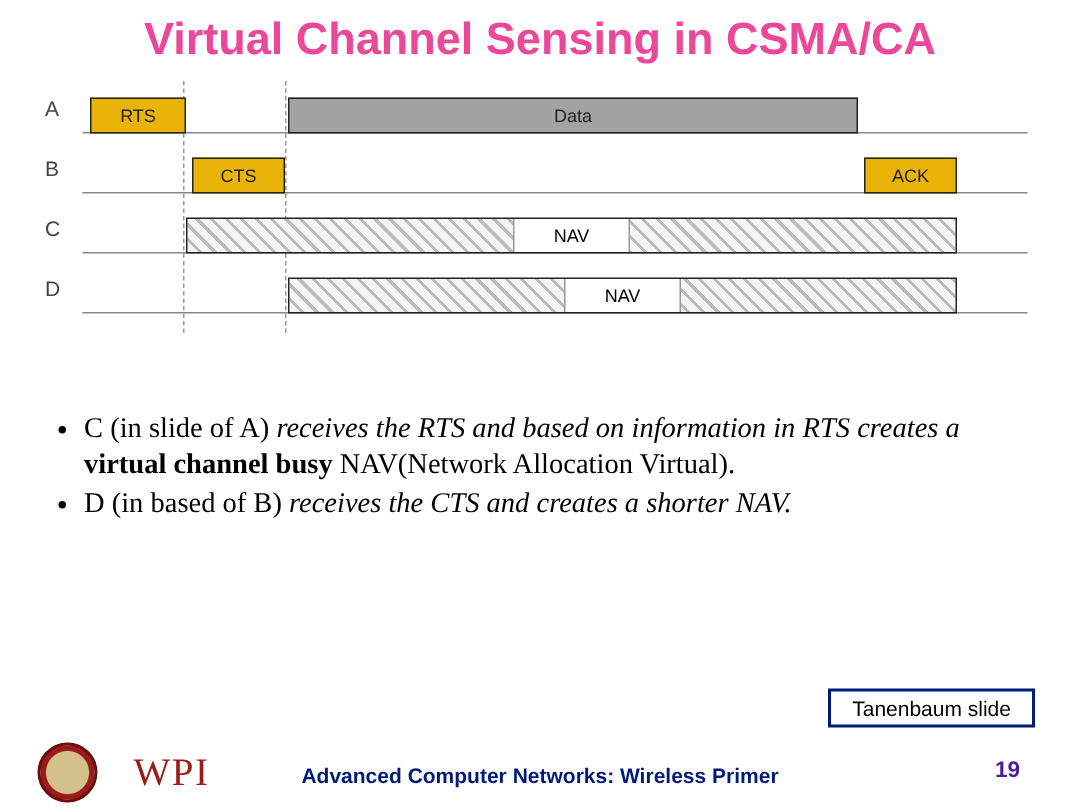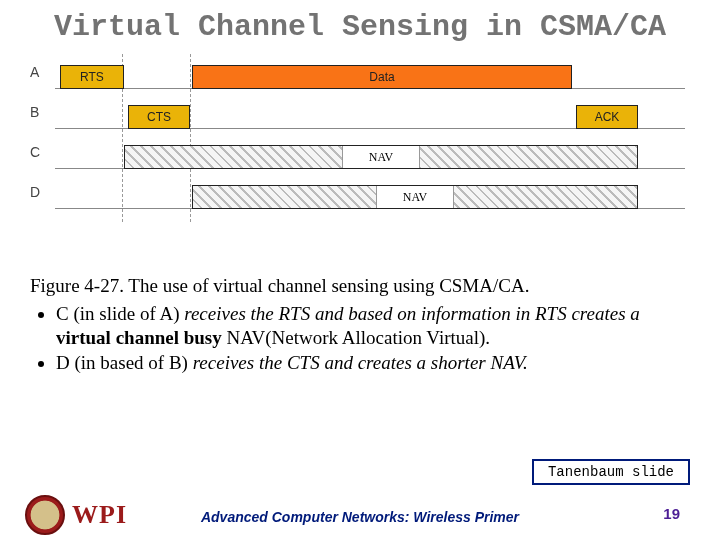--- a/index.html
+++ b/index.html
@@ -6,24 +6,24 @@
     margin: 0;
     padding: 0;
     width: 720px;
     height: 540px;
     font-family: Georgia, 'Times New Roman', serif;
     background: #fff;
     position: relative;
     overflow: hidden;
   }
   .title {
-    font-family: Liberation Mono, monospace;
+    font-family: Liberation Sans, sans-serif;
     font-size: 30px;
     font-weight: bold;
-    color: #737373;
+    color: #ec4899;
     text-align: center;
     padding: 10px 0 2px 0;
   }
   .diagram {
     position: relative;
     margin: 8px 30px 0 30px;
     height: 210px;
   }
   .row {
     position: absolute;
@@ -52,35 +52,35 @@
     border: 1px solid #222;
     background: #eab308;
     font-family: Arial, sans-serif;
     font-size: 12px;
     color: #222;
     display: flex;
     align-items: center;
     justify-content: center;
     top: 6px;
   }
-  .box.gray { background: #f97316; }
+  .box.gray { background: #a3a3a3; }
   .nav-box {
     position: absolute;
     height: 22px;
     border: 1px solid #222;
     top: 6px;
     background: repeating-linear-gradient(45deg,#f5f5f5 0 5px,#bbb 5px 7px);
     display: flex;
     align-items: center;
     justify-content: center;
   }
   .nav-label {
     background: #fff;
     padding: 0 26px;
-    font-family: Liberation Serif, serif;
+    font-family: Liberation Sans, sans-serif;
     font-size: 12px;
     border-left: 1px solid #999;
     border-right: 1px solid #999;
     height: 100%;
     display: flex;
     align-items: center;
   }
   .dash-guide {
     position: absolute;
     border-left: 1px dashed #999;
@@ -133,21 +133,21 @@
     margin-bottom: 2px;
   }
   .italic { font-style: italic; }
   .bolditalic { font-weight: bold; }
   .credit-box {
     position: absolute;
     right: 30px;
     bottom: 55px;
     border: 2px solid #001a7a;
     padding: 3px 14px;
-    font-family: Liberation Mono, monospace;
+    font-family: Liberation Sans, sans-serif;
     font-size: 14px;
     color: #000;
   }
   .footer {
     position: absolute;
     left: 0;
     right: 0;
     bottom: 10px;
     height: 40px;
   }
@@ -163,36 +163,35 @@
     background: radial-gradient(circle,#d4c08a 55%,#9b1b1b 58%);
     border: 2px solid #6a0f0f;
     display: inline-block;
     vertical-align: middle;
   }
   .logo-text {
     display: inline-block;
     vertical-align: middle;
     font-family: Georgia, serif;
     font-size: 26px;
-    font-weight: bold;
+    font-weight: normal;
     color: #9b1b1b;
-    margin-left: 3px;
+    margin-left: 20px;
     letter-spacing: 1px;
   }
   .footer-center {
     position: absolute;
     left: 0;
     right: 0;
     bottom: 5px;
     text-align: center;
     font-family: 'Comic Sans MS', cursive, sans-serif;
     font-size: 14px;
     color: #001a7a;
     font-weight: bold;
-    font-style: italic;
   }
   .page-num {
     position: absolute;
     right: 40px;
     bottom: 8px;
     font-family: 'Comic Sans MS', cursive, sans-serif;
     font-size: 15px;
     color: #4c1d95;
     font-weight: bold;
   }
@@ -232,21 +231,20 @@
     <span class="row-label">D</span>
     <div class="row-baseline"></div>
     <div class="nav-box" style="left:162px;width:444px">
       <span class="nav-label">NAV</span>
     </div>
   </div>
 
 </div>
 
 <div class="caption">
-  <div>Figure 4-27. The use of virtual channel sensing using CSMA/CA.</div>
   <ul>
     <li>
       <span>C (in slide of A) </span><span class="italic">receives the RTS and  based on information in RTS creates a </span><span class="bolditalic">virtual channel busy </span><span>NAV(Network Allocation Virtual).</span>
     </li>
     <li>
       <span>D (in based of B) </span><span class="italic">receives the CTS and creates a shorter NAV.</span>
     </li>
   </ul>
 </div>
 

